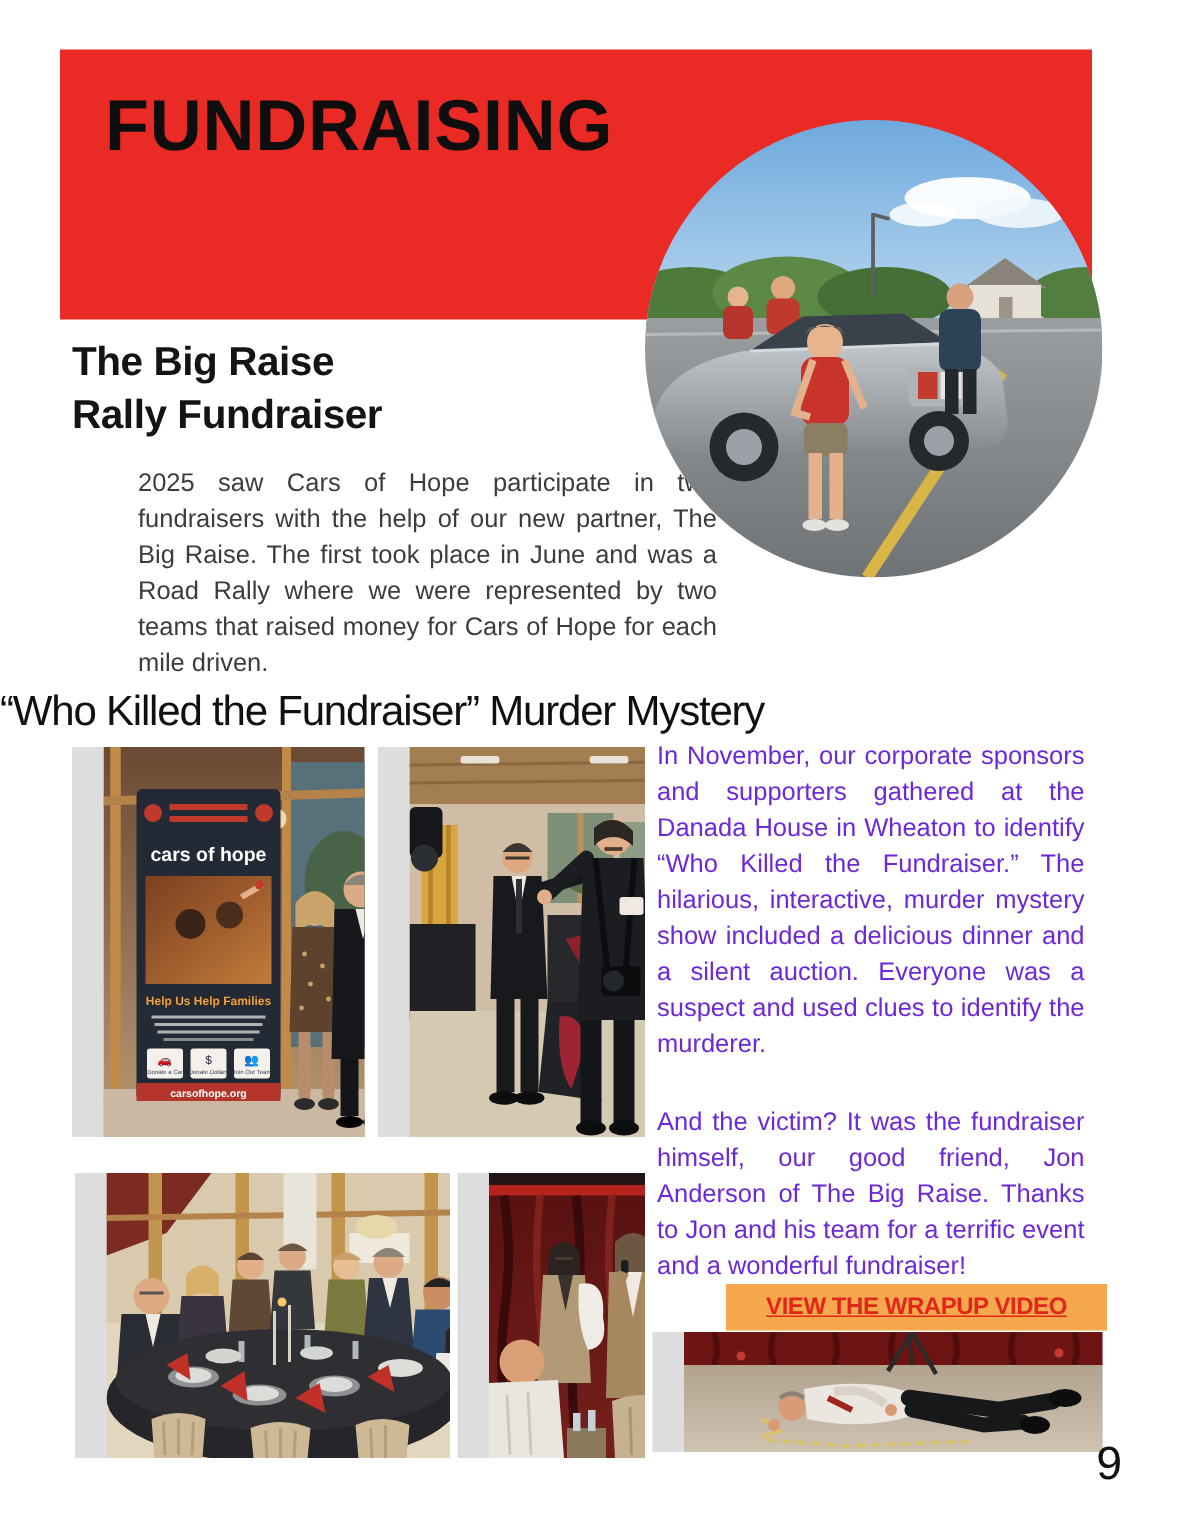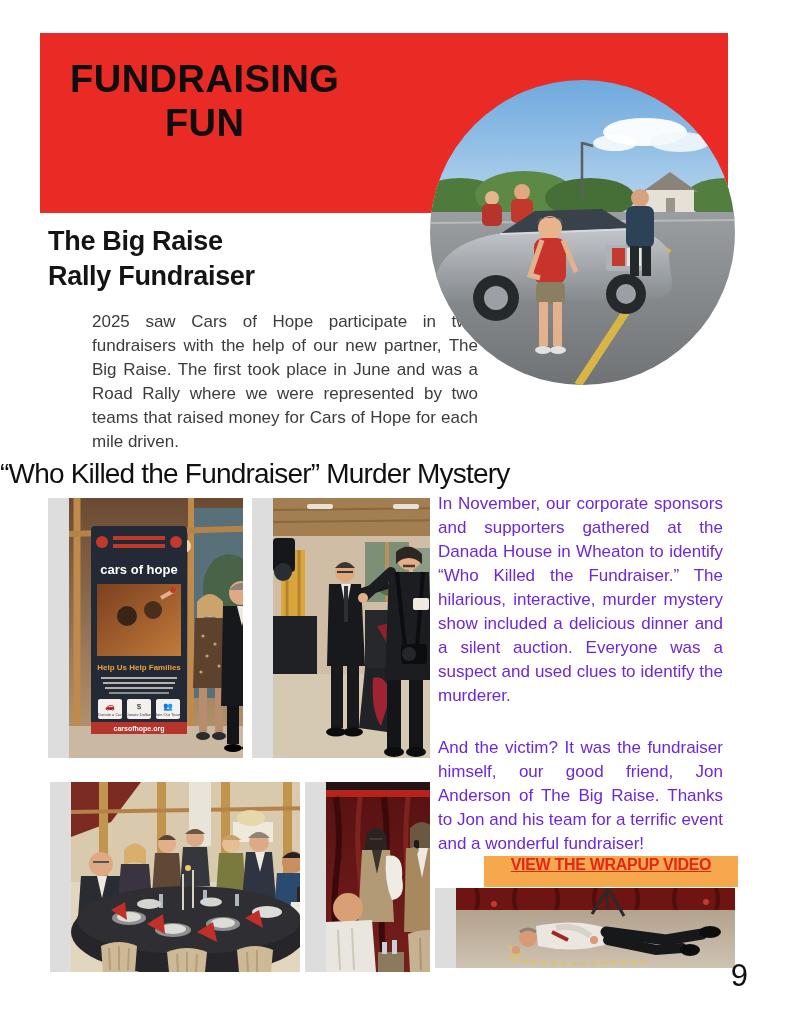--- a/index.html
+++ b/index.html
@@ -4,52 +4,51 @@
 <style>
   * { margin:0; padding:0; box-sizing:border-box; }
   html,body { background:#ffffff; }
   .page {
     position:relative; width:791px; height:1024px; background:#ffffff;
     font-family:"Liberation Sans","DejaVu Sans",sans-serif; overflow:hidden;
     margin:0 auto;
   }
   
   .red-banner { position:absolute; left:40px; top:33px; width:688px; height:180px; background:#E92A25; }
-  .banner-title { position:absolute; left:30px; top:24px; font-weight:900; font-size:38px; line-height:1.16; color:#0e0e0e; letter-spacing:0.5px;text-align:center; }
+  .banner-title { position:absolute; left:30px; top:24px; font-weight:900; font-size:48px; line-height:1.16; color:#0e0e0e; letter-spacing:0.5px; }
   
   .hero-circle { position:absolute; left:430px; top:80px; width:305px; height:305px; border-radius:50%; overflow:hidden; z-index:2; }
   .hero-circle svg { display:block; }
   
   .heading1 { position:absolute; left:48px; top:224px; width:386px; text-align:left; font-size:27px; font-weight:800; line-height:1.28; color:#141414; letter-spacing:-0.3px; }
   .para1 { position:absolute; left:48px; top:310px; width:386px; font-size:17px; line-height:24px; text-align:justify; color:#3c3c3c;margin-left:44px; }
   
   .heading2 { position:absolute; left:0; top:458px; width:662px; font-size:28px; font-weight:400; color:#101010; letter-spacing:-0.8px; }
   .photo { position:absolute; overflow:hidden; background:#ddd;padding-left:21px; }
   .photo svg { display:block; }
   .photo-banner-couple { left:48px;  top:498px; width:195px; height:260px; }
   .photo-pointing-men  { left:252px; top:498px; width:178px; height:260px; }
   .photo-dinner-table  { left:50px;  top:782px; width:250px; height:190px; }
   .photo-curtain-duo   { left:305px; top:782px; width:125px; height:190px; }
   .photo-victim        { left:435px; top:888px; width:300px; height:80px;  }
   .right-col { position:absolute; left:438px; top:492px; width:285px; font-size:17px; line-height:24px; text-align:justify; color:#6d28d9; }
   .right-col p + p { margin-top:28px; }
   .cta { position:absolute; left:484px; top:856px; width:254px; height:31px; background:#F6A84D;
-         display:flex; align-items:flex-start; justify-content:center; }
+         display:flex; align-items:center; justify-content:center; }
   .cta a { color:#E3261B; font-weight:800; font-size:16px; letter-spacing:-0.3px; text-decoration:underline; cursor:pointer; }
   .page-num { position:absolute; left:690px; top:958px; width:58px; text-align:right; font-size:31px; color:#111; }
 </style>
 </head>
 <body>
 
 <div class="page">
 
   <div class="red-banner">
     <div class="banner-title">
       <div>FUNDRAISING</div>
-      <div>FUN</div>
     </div>
   </div>
 
   <div class="hero-circle">
     <svg width="305" height="305" viewBox="0 0 305 305">
       <defs>
         <linearGradient id="sky" x1="0" y1="0" x2="0" y2="1">
           <stop offset="0" stop-color="#6fa9dd"></stop>
             <stop offset="1" stop-color="#bcd9ef"></stop>
         </linearGradient>

